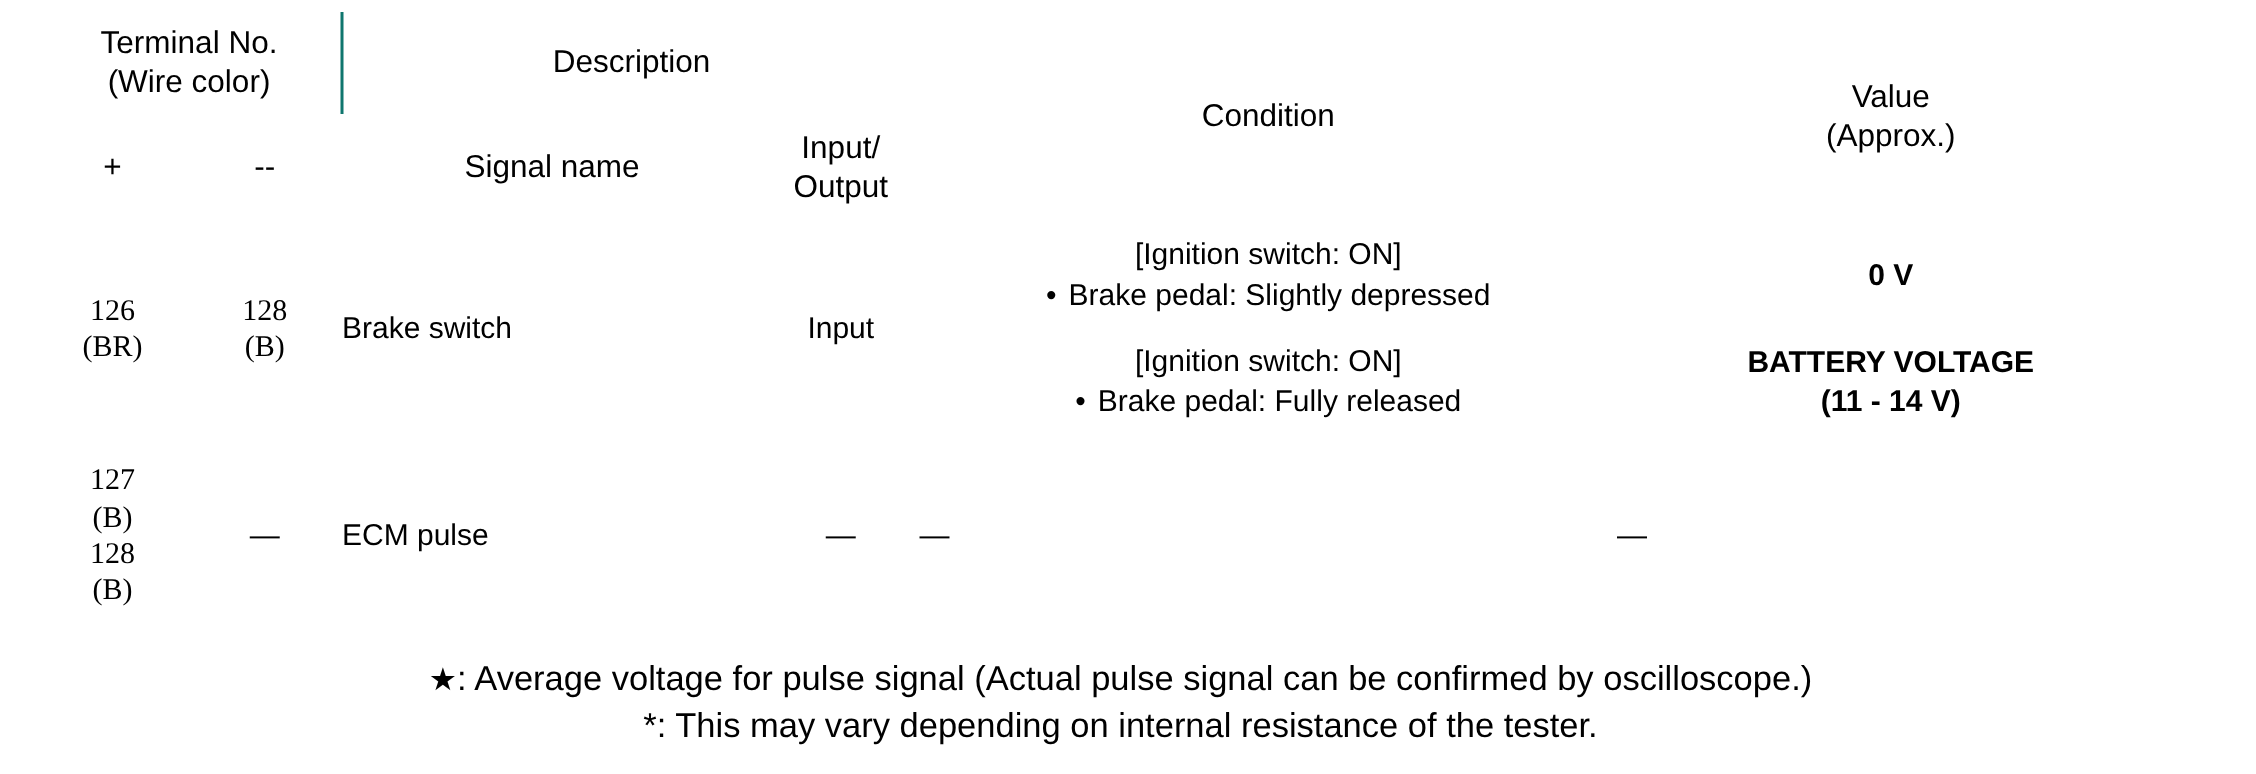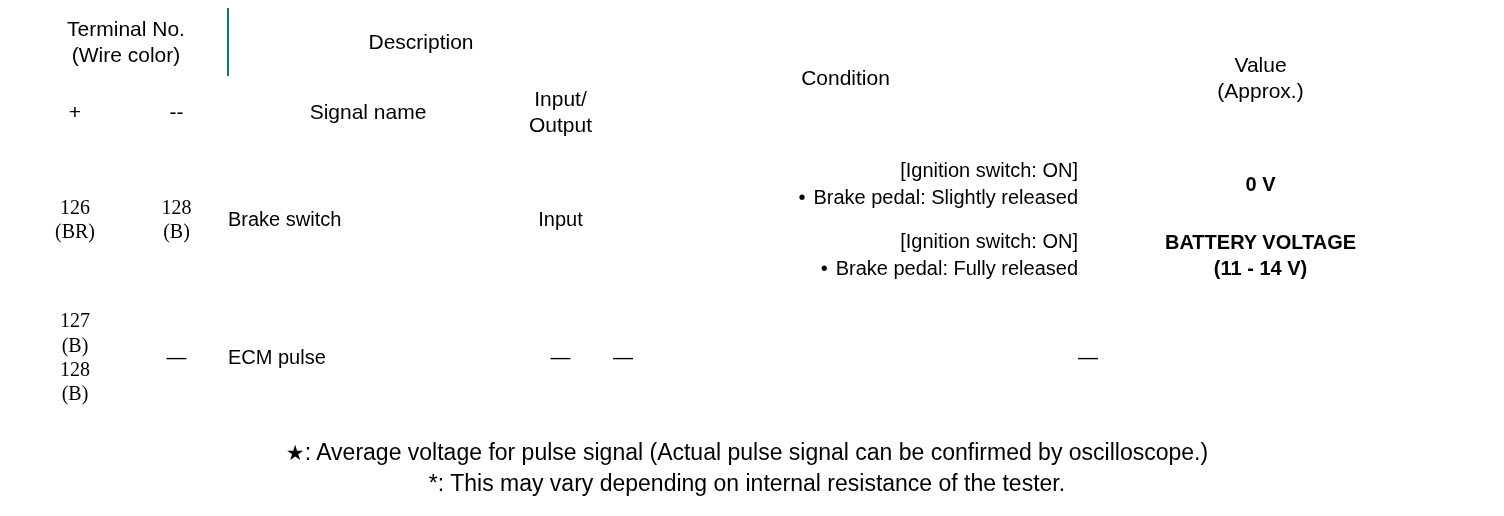--- a/index.html
+++ b/index.html
@@ -60,21 +60,21 @@
     text-align: center;
     line-height: 1.22;
   }
   .cell-left {
     text-align: left;
     padding-left: 14px;
     line-height: 1.30;
     margin-left: 22px;
   }
   .cond-cell {
-    text-align: right;
+    text-align: center;
     padding-left: 14px;
     line-height: 1.34;
     height: 71px;
     margin-left: 24px;
   }
   .val-cell {
     text-align: center;
     padding-left: 14px;
     line-height: 1.30;
     height: 71px;
@@ -141,21 +141,21 @@
 
       <tr>
         <td class="cell-center v-r stack-num" rowspan="2">126
 (BR)</td>
         <td class="cell-center v-r stack-num" rowspan="2">128
 (B)</td>
         <td class="cell-left v-r" rowspan="2">Brake switch</td>
         <td class="cell-center v-r" rowspan="2">Input</td>
         <td class="cond-cell h-thin-b v-r">
           <div>[Ignition switch: ON]</div>
-          <div class="bullet-line"><span class="bdot">•</span><span>Brake pedal: Slightly released</span></div>
+          <div class="bullet-line"><span class="bdot">•</span><span>Brake pedal: Slightly depressed</span></div>
         </td>
         <td class="val-cell h-thin-b">
           <div>0 V</div>
           <div></div>
         </td>
       </tr>
 
       <tr>
         <td class="cond-cell h-thin-b v-r">
           <div>[Ignition switch: ON]</div>

